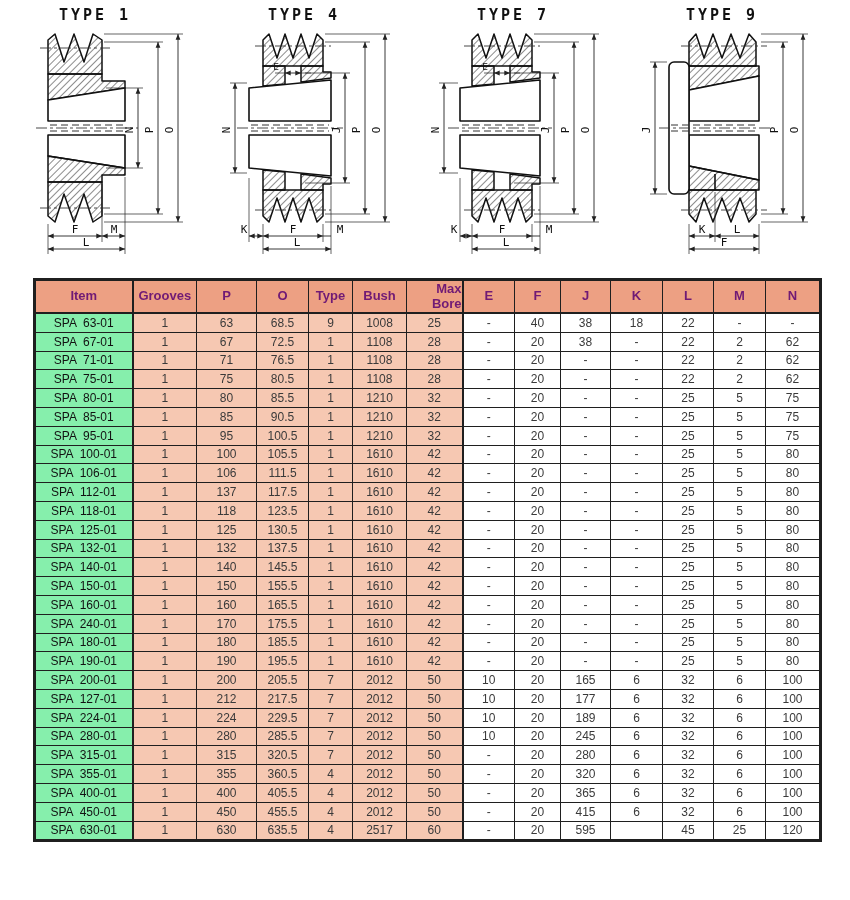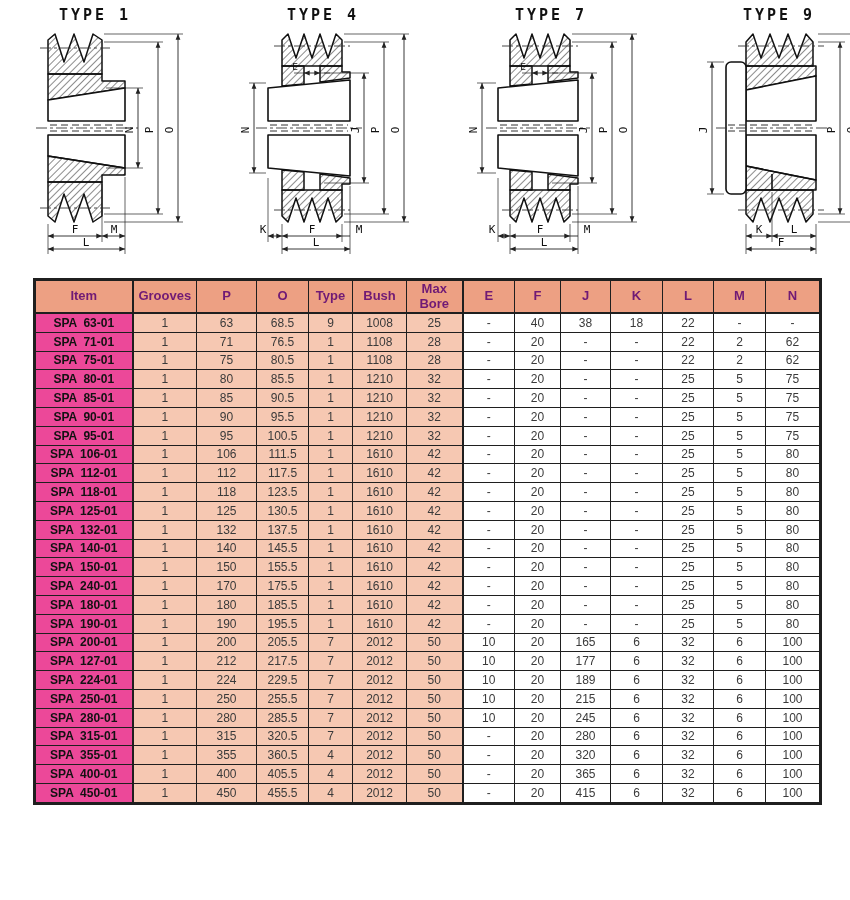--- a/index.html
+++ b/index.html
@@ -13,21 +13,20 @@
     width:850px;height:900px;overflow:hidden;
     font-family:"Liberation Sans", sans-serif;
     -webkit-font-smoothing:antialiased;
   }
   
   .drawings-row{
     display:flex;
     padding:4px 18px 0 10px;
     height:272px;
     box-sizing:border-box;
-    gap:19px;
   }
   .drawing{
     position:relative;
     width:209px;height:268px;
     flex:0 0 auto;
   }
   .drawing-title{
     width:150px;
     margin:2px 0 0 10px;
     text-align:center;
@@ -75,28 +74,28 @@
     border:1px solid var(--line);
     height:17.8px;
     padding:0;
     font-size:12px;
     text-align:center;
     color:var(--num);
     white-space:pre;
     overflow:hidden;
   }
   table.spec-table td.item{
-    font-weight:bold;
+    font-weight:normal;
     color:#121212;
-    background:#ec4899;
+    background:#86efac;
     border-right:2px solid var(--line);
   }
   table.spec-table td.pink{background:var(--row-pink);}
   table.spec-table td.maxb{border-right:2px solid var(--line);}
-  table.spec-table th.maxb{border-right:2px solid var(--line);}
+  table.spec-table th.maxb{border-right:2px solid var(--line);text-align:right;}
   table.spec-table th.itemh{border-right:2px solid var(--line);}
 </style>
 </head>
 <body>
 
 <svg width="0" height="0" style="position:absolute" aria-hidden="true">
   <defs>
     <pattern id="hp" patternUnits="userSpaceOnUse" width="5" height="5" patternTransform="rotate(45)">
       <line x1="0" y1="0" x2="0" y2="5" stroke="#1a1a1a" stroke-width="1"></line>
     </pattern>
@@ -352,52 +351,68 @@
           <td class="pink maxb">25</td>
           <td>-</td>
           <td>40</td>
           <td>38</td>
           <td>18</td>
           <td>22</td>
           <td>-</td>
           <td>-</td>
         </tr>
         <tr>
-          <td class="item">SPA  71-01</td>
-          <td class="pink">1</td>
-          <td class="pink">71</td>
-          <td class="pink">76.5</td>
+          <td class="item">SPA  67-01</td>
+          <td class="pink">1</td>
+          <td class="pink">67</td>
+          <td class="pink">72.5</td>
           <td class="pink">1</td>
           <td class="pink">1108</td>
           <td class="pink maxb">28</td>
           <td>-</td>
           <td>20</td>
-          <td>-</td>
+          <td>38</td>
           <td>-</td>
           <td>22</td>
           <td>2</td>
           <td>62</td>
         </tr>
         <tr>
-          <td class="item">SPA  75-01</td>
-          <td class="pink">1</td>
-          <td class="pink">75</td>
-          <td class="pink">80.5</td>
+          <td class="item">SPA  71-01</td>
+          <td class="pink">1</td>
+          <td class="pink">71</td>
+          <td class="pink">76.5</td>
           <td class="pink">1</td>
           <td class="pink">1108</td>
           <td class="pink maxb">28</td>
           <td>-</td>
           <td>20</td>
           <td>-</td>
           <td>-</td>
           <td>22</td>
           <td>2</td>
           <td>62</td>
         </tr>
         <tr>
+          <td class="item">SPA  75-01</td>
+          <td class="pink">1</td>
+          <td class="pink">75</td>
+          <td class="pink">80.5</td>
+          <td class="pink">1</td>
+          <td class="pink">1108</td>
+          <td class="pink maxb">28</td>
+          <td>-</td>
+          <td>20</td>
+          <td>-</td>
+          <td>-</td>
+          <td>22</td>
+          <td>2</td>
+          <td>62</td>
+        </tr>
+        <tr>
           <td class="item">SPA  80-01</td>
           <td class="pink">1</td>
           <td class="pink">80</td>
           <td class="pink">85.5</td>
           <td class="pink">1</td>
           <td class="pink">1210</td>
           <td class="pink maxb">32</td>
           <td>-</td>
           <td>20</td>
           <td>-</td>
@@ -416,71 +431,71 @@
           <td class="pink maxb">32</td>
           <td>-</td>
           <td>20</td>
           <td>-</td>
           <td>-</td>
           <td>25</td>
           <td>5</td>
           <td>75</td>
         </tr>
         <tr>
-          <td class="item">SPA  90-01</td>
-          <td class="pink">1</td>
-          <td class="pink">90</td>
-          <td class="pink">95.5</td>
+          <td class="item">SPA  95-01</td>
+          <td class="pink">1</td>
+          <td class="pink">95</td>
+          <td class="pink">100.5</td>
           <td class="pink">1</td>
           <td class="pink">1210</td>
           <td class="pink maxb">32</td>
           <td>-</td>
           <td>20</td>
           <td>-</td>
           <td>-</td>
           <td>25</td>
           <td>5</td>
           <td>75</td>
         </tr>
         <tr>
-          <td class="item">SPA  95-01</td>
-          <td class="pink">1</td>
-          <td class="pink">95</td>
-          <td class="pink">100.5</td>
-          <td class="pink">1</td>
-          <td class="pink">1210</td>
-          <td class="pink maxb">32</td>
-          <td>-</td>
-          <td>20</td>
-          <td>-</td>
-          <td>-</td>
-          <td>25</td>
-          <td>5</td>
-          <td>75</td>
+          <td class="item">SPA  100-01</td>
+          <td class="pink">1</td>
+          <td class="pink">100</td>
+          <td class="pink">105.5</td>
+          <td class="pink">1</td>
+          <td class="pink">1610</td>
+          <td class="pink maxb">42</td>
+          <td>-</td>
+          <td>20</td>
+          <td>-</td>
+          <td>-</td>
+          <td>25</td>
+          <td>5</td>
+          <td>80</td>
         </tr>
         <tr>
           <td class="item">SPA  106-01</td>
           <td class="pink">1</td>
           <td class="pink">106</td>
           <td class="pink">111.5</td>
           <td class="pink">1</td>
           <td class="pink">1610</td>
           <td class="pink maxb">42</td>
           <td>-</td>
           <td>20</td>
           <td>-</td>
           <td>-</td>
           <td>25</td>
           <td>5</td>
           <td>80</td>
         </tr>
         <tr>
           <td class="item">SPA  112-01</td>
           <td class="pink">1</td>
-          <td class="pink">112</td>
+          <td class="pink">137</td>
           <td class="pink">117.5</td>
           <td class="pink">1</td>
           <td class="pink">1610</td>
           <td class="pink maxb">42</td>
           <td>-</td>
           <td>20</td>
           <td>-</td>
           <td>-</td>
           <td>25</td>
           <td>5</td>
@@ -548,20 +563,36 @@
           <td>-</td>
           <td>25</td>
           <td>5</td>
           <td>80</td>
         </tr>
         <tr>
           <td class="item">SPA  150-01</td>
           <td class="pink">1</td>
           <td class="pink">150</td>
           <td class="pink">155.5</td>
+          <td class="pink">1</td>
+          <td class="pink">1610</td>
+          <td class="pink maxb">42</td>
+          <td>-</td>
+          <td>20</td>
+          <td>-</td>
+          <td>-</td>
+          <td>25</td>
+          <td>5</td>
+          <td>80</td>
+        </tr>
+        <tr>
+          <td class="item">SPA  160-01</td>
+          <td class="pink">1</td>
+          <td class="pink">160</td>
+          <td class="pink">165.5</td>
           <td class="pink">1</td>
           <td class="pink">1610</td>
           <td class="pink maxb">42</td>
           <td>-</td>
           <td>20</td>
           <td>-</td>
           <td>-</td>
           <td>25</td>
           <td>5</td>
           <td>80</td>
@@ -656,36 +687,20 @@
           <td class="pink maxb">50</td>
           <td>10</td>
           <td>20</td>
           <td>189</td>
           <td>6</td>
           <td>32</td>
           <td>6</td>
           <td>100</td>
         </tr>
         <tr>
-          <td class="item">SPA  250-01</td>
-          <td class="pink">1</td>
-          <td class="pink">250</td>
-          <td class="pink">255.5</td>
-          <td class="pink">7</td>
-          <td class="pink">2012</td>
-          <td class="pink maxb">50</td>
-          <td>10</td>
-          <td>20</td>
-          <td>215</td>
-          <td>6</td>
-          <td>32</td>
-          <td>6</td>
-          <td>100</td>
-        </tr>
-        <tr>
           <td class="item">SPA  280-01</td>
           <td class="pink">1</td>
           <td class="pink">280</td>
           <td class="pink">285.5</td>
           <td class="pink">7</td>
           <td class="pink">2012</td>
           <td class="pink maxb">50</td>
           <td>10</td>
           <td>20</td>
           <td>245</td>
@@ -751,15 +766,31 @@
           <td class="pink">2012</td>
           <td class="pink maxb">50</td>
           <td>-</td>
           <td>20</td>
           <td>415</td>
           <td>6</td>
           <td>32</td>
           <td>6</td>
           <td>100</td>
         </tr>
+        <tr>
+          <td class="item">SPA  630-01</td>
+          <td class="pink">1</td>
+          <td class="pink">630</td>
+          <td class="pink">635.5</td>
+          <td class="pink">4</td>
+          <td class="pink">2517</td>
+          <td class="pink maxb">60</td>
+          <td>-</td>
+          <td>20</td>
+          <td>595</td>
+          <td></td>
+          <td>45</td>
+          <td>25</td>
+          <td>120</td>
+        </tr>
       </tbody>
   </table>
 </div>
 
 </body></html>

